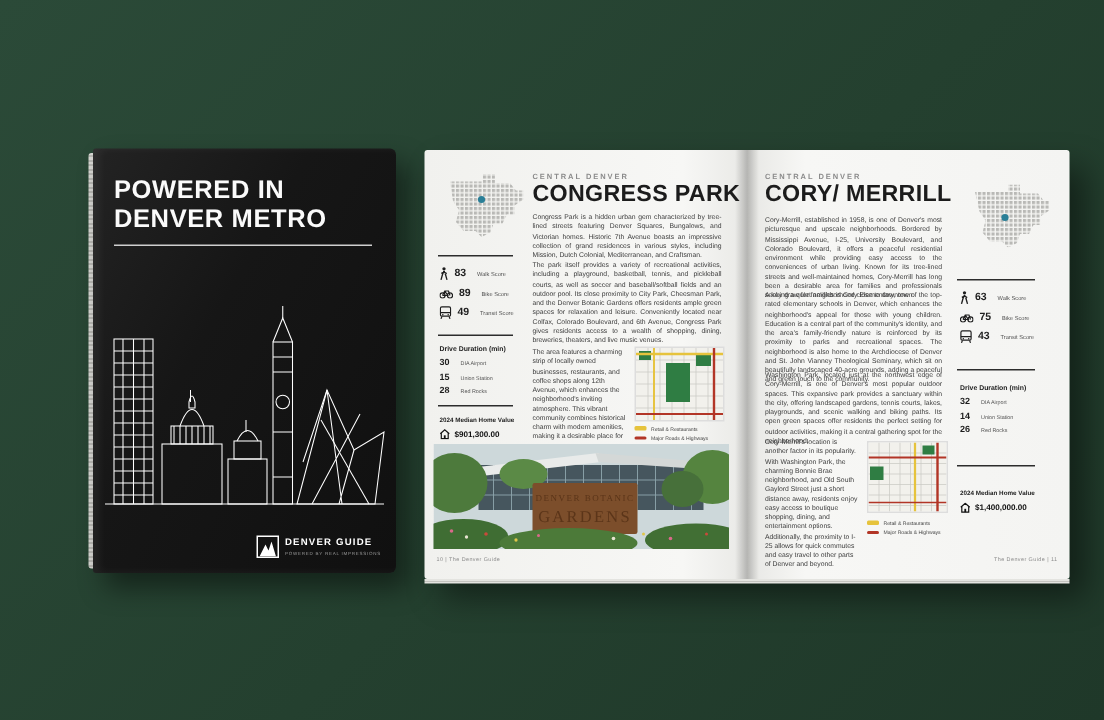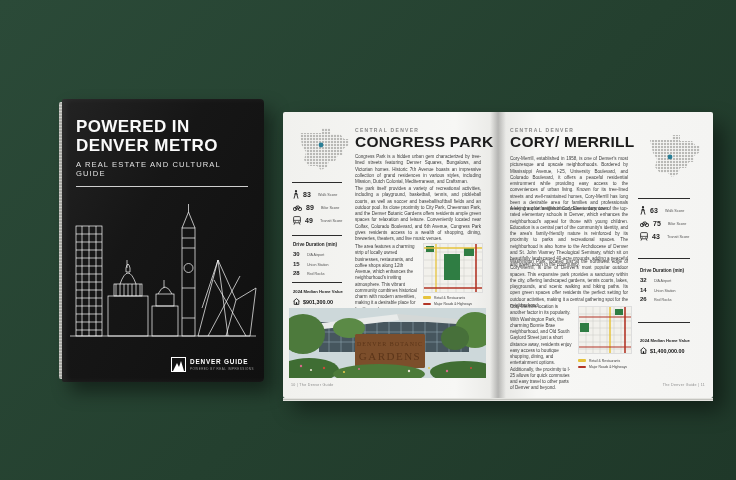--- a/index.html
+++ b/index.html
@@ -14,21 +14,21 @@
   .cover .sub{margin-top:5px;font-size:7.6px;letter-spacing:1.1px;color:#e2e2e2;}
   .cover .rule{margin-top:8px;height:1px;background:#cfcfcf;width:172px;}
   .cover .skyline{position:absolute;left:6px;bottom:44px;}
   .cover .brand{position:absolute;right:10px;bottom:10px;display:flex;align-items:center;gap:4px;}
   .brand .mark{width:15px;height:15px;border:1px solid #fff;display:flex;align-items:flex-end;justify-content:center;box-sizing:border-box;}
   .brand .brand-text{display:flex;flex-direction:column;}
   .brand .brand-name{font-size:6.4px;letter-spacing:.8px;color:#fff;font-weight:bold;}
   .brand .brand-tag{font-size:3px;letter-spacing:.5px;color:#9a9a9a;margin-top:1.5px;}
 
   
-  .spread{position:absolute;left:283px;top:112px;width:430px;height:286px;display:flex;box-shadow:10px 12px 20px rgba(0,0,0,.45);}
+  .spread{position:absolute;left:283px;top:100px;width:430px;height:286px;display:flex;box-shadow:10px 12px 20px rgba(0,0,0,.45);}
   .page{position:relative;width:215px;height:286px;background:#f6f6f4;box-sizing:border-box;}
   .page.left{border-radius:2px 0 0 2px;background:linear-gradient(90deg,#f1f1ee 0%,#f7f7f5 80%,#e9e9e6 100%);}
   .page.right{border-radius:0 2px 2px 0;background:linear-gradient(90deg,#e7e7e4 0%,#f7f7f5 18%,#f4f4f2 100%);}
   .spine{position:absolute;left:207px;top:0;width:16px;height:100%;background:linear-gradient(90deg,rgba(0,0,0,0) 0%,rgba(0,0,0,.22) 50%,rgba(0,0,0,0) 100%);pointer-events:none;}
   .page-bottom-edge{position:absolute;left:0;bottom:-3px;width:100%;height:3px;background:repeating-linear-gradient(180deg,#e4e4e0 0 1px,#c4c4bf 1px 2px);}
 
   .abs{position:absolute;}
   .eyebrow{font-size:5px;letter-spacing:1.3px;color:#8b8b8b;font-weight:bold;}
   .nb-title{font-size:15.5px;font-weight:bold;color:#1c1c1c;letter-spacing:.2px;}
   .body-txt{font-size:4.55px;line-height:1.38;color:#3c3c3c;text-align:justify;}
@@ -59,21 +59,20 @@
 
 <div class="stage">
 
   <div class="book">
     <div class="pages-edge"></div>
     <div class="cover">
       <h1>
         <span>POWERED IN</span><br>
         <span>DENVER METRO</span>
       </h1>
-      <div class="sub">A REAL ESTATE AND CULTURAL GUIDE</div>
       <div class="rule"></div>
 
       <svg class="skyline" width="190" height="170" viewBox="0 0 190 170">
         <g stroke="#ffffff" stroke-width="0.7" fill="none">
 
           <rect x="8" y="58" width="26" height="110"></rect>
           <path d="M8 66 h26 M8 74 h26 M8 82 h26 M8 90 h26 M8 98 h26 M8 106 h26 M8 114 h26 M8 122 h26 M8 130 h26 M8 138 h26 M8 146 h26 M8 154 h26 M8 162 h26"></path>
           <path d="M14 58 v110 M21 58 v110 M28 58 v110"></path>
 
           <rect x="40" y="128" width="40" height="40"></rect>

